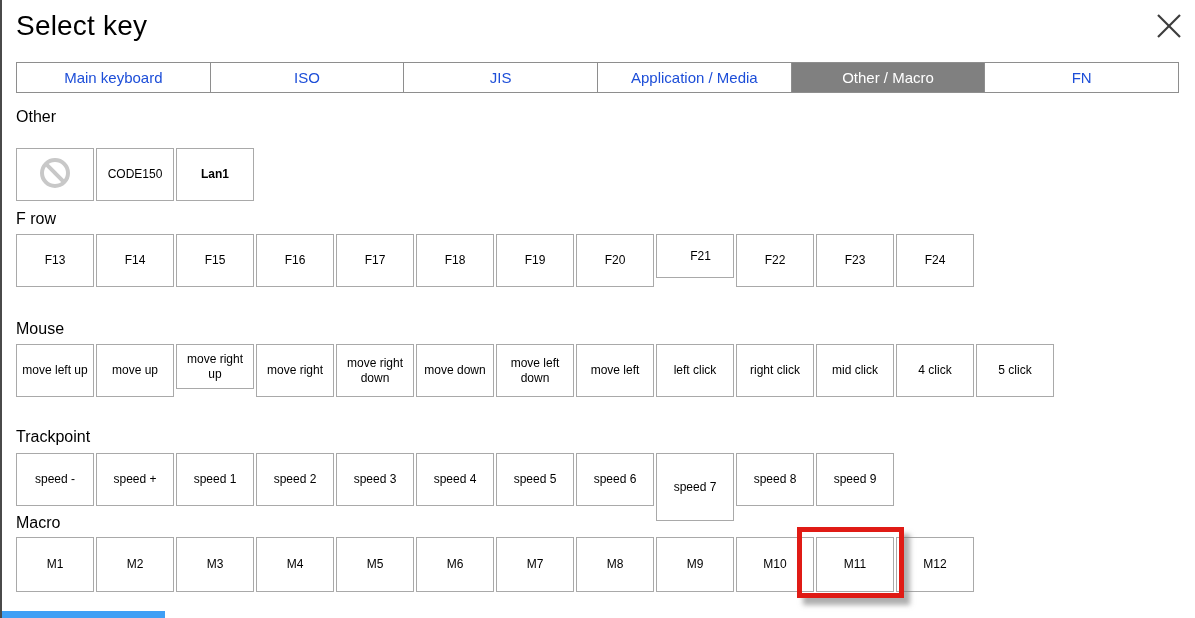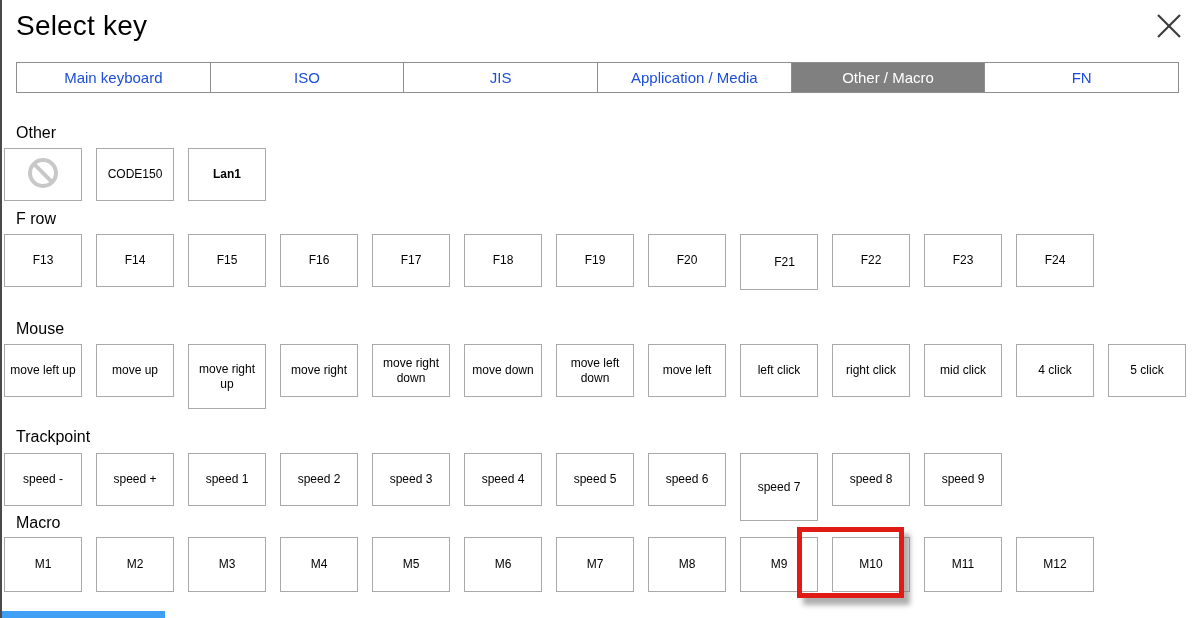--- a/index.html
+++ b/index.html
@@ -14,21 +14,21 @@
     position:absolute;left:16px;top:62px;width:1163px;height:31px;
     display:flex;border:1px solid #8e8e8e;box-sizing:border-box;background:#fff;
   }
   .tab{
     flex:1;display:flex;align-items:center;justify-content:center;
     font-size:15px;color:#1d4ed8;border-right:1px solid #8e8e8e;box-sizing:border-box;cursor:pointer;white-space:nowrap;
   }
   .tab:last-child{border-right:none;}
   .tab.selected{background:#808080;color:#ffffff;}
   .sec-label{position:absolute;left:16px;font-size:16px;color:#000;}
-  .key-row{position:absolute;left:4px;display:flex;column-gap:14px;}
+  .key-row{position:absolute;left:16px;display:flex;column-gap:2px;}
   .key{
     box-sizing:border-box;width:78px;border:1px solid #a9a9a9;background:#fff;
     display:flex;align-items:center;justify-content:center;text-align:center;
     font-size:12px;line-height:1.2;color:#000;padding:1px 2px;cursor:pointer;
   }
   .red-box{
     position:absolute;left:797px;top:527px;width:107px;height:71px;box-sizing:border-box;
     border:5px solid #e01b15;box-shadow:6px 7px 5px rgba(120,120,120,.6);pointer-events:none;
   }
   .blue-bar{position:absolute;left:2px;top:611px;width:163px;height:7px;background:#3f9ff5;}
@@ -52,51 +52,51 @@
 <div class="tabbar" id="tabbar">
     <div class="tab">Main keyboard</div>
     <div class="tab">ISO</div>
     <div class="tab">JIS</div>
     <div class="tab">Application / Media</div>
     <div class="tab selected">Other / Macro</div>
     <div class="tab">FN</div>
   </div>
 
 <div id="sections">
-    <div class="sec-label" style="top: 124px;">Other</div>
+    <div class="sec-label" style="top: 108px;">Other</div>
     <div class="key-row" style="top: 148px;">
       <div class="key" style="height: 53px;">
         <span><svg width="34" height="34" viewBox="0 0 34 34">
             <circle cx="17" cy="17" r="13" fill="none" stroke="#c8c8c8" stroke-width="4"></circle>
             <line x1="8.2" y1="8.2" x2="25.8" y2="25.8" stroke="#c8c8c8" stroke-width="4"></line>
           </svg></span>
       </div>
       <div class="key" style="height: 53px;">CODE150</div>
       <div class="key" style="height: 53px; font-weight: bold;">Lan1</div>
     </div>
     <div class="sec-label" style="top: 210px;">F row</div>
     <div class="key-row" style="top: 234px;">
       <div class="key" style="height: 53px;">F13</div>
       <div class="key" style="height: 53px;">F14</div>
       <div class="key" style="height: 53px;">F15</div>
       <div class="key" style="height: 53px;">F16</div>
       <div class="key" style="height: 53px;">F17</div>
       <div class="key" style="height: 53px;">F18</div>
       <div class="key" style="height: 53px;">F19</div>
       <div class="key" style="height: 53px;">F20</div>
-      <div class="key" style="height: 56px; padding-left: 13px;">F21</div>
+      <div class="key" style="height: 44px; padding-left: 13px;">F21</div>
       <div class="key" style="height: 53px;">F22</div>
       <div class="key" style="height: 53px;">F23</div>
       <div class="key" style="height: 53px;">F24</div>
     </div>
     <div class="sec-label" style="top: 320px;">Mouse</div>
     <div class="key-row" style="top: 344px;">
       <div class="key" style="height: 53px;">move left up</div>
       <div class="key" style="height: 53px;">move up</div>
-      <div class="key" style="height: 65px;">move right up</div>
+      <div class="key" style="height: 45px;">move right up</div>
       <div class="key" style="height: 53px;">move right</div>
       <div class="key" style="height: 53px;">move right down</div>
       <div class="key" style="height: 53px;">move down</div>
       <div class="key" style="height: 53px;">move left down</div>
       <div class="key" style="height: 53px;">move left</div>
       <div class="key" style="height: 53px;">left click</div>
       <div class="key" style="height: 53px;">right click</div>
       <div class="key" style="height: 53px;">mid click</div>
       <div class="key" style="height: 53px;">4 click</div>
       <div class="key" style="height: 53px;">5 click</div>

